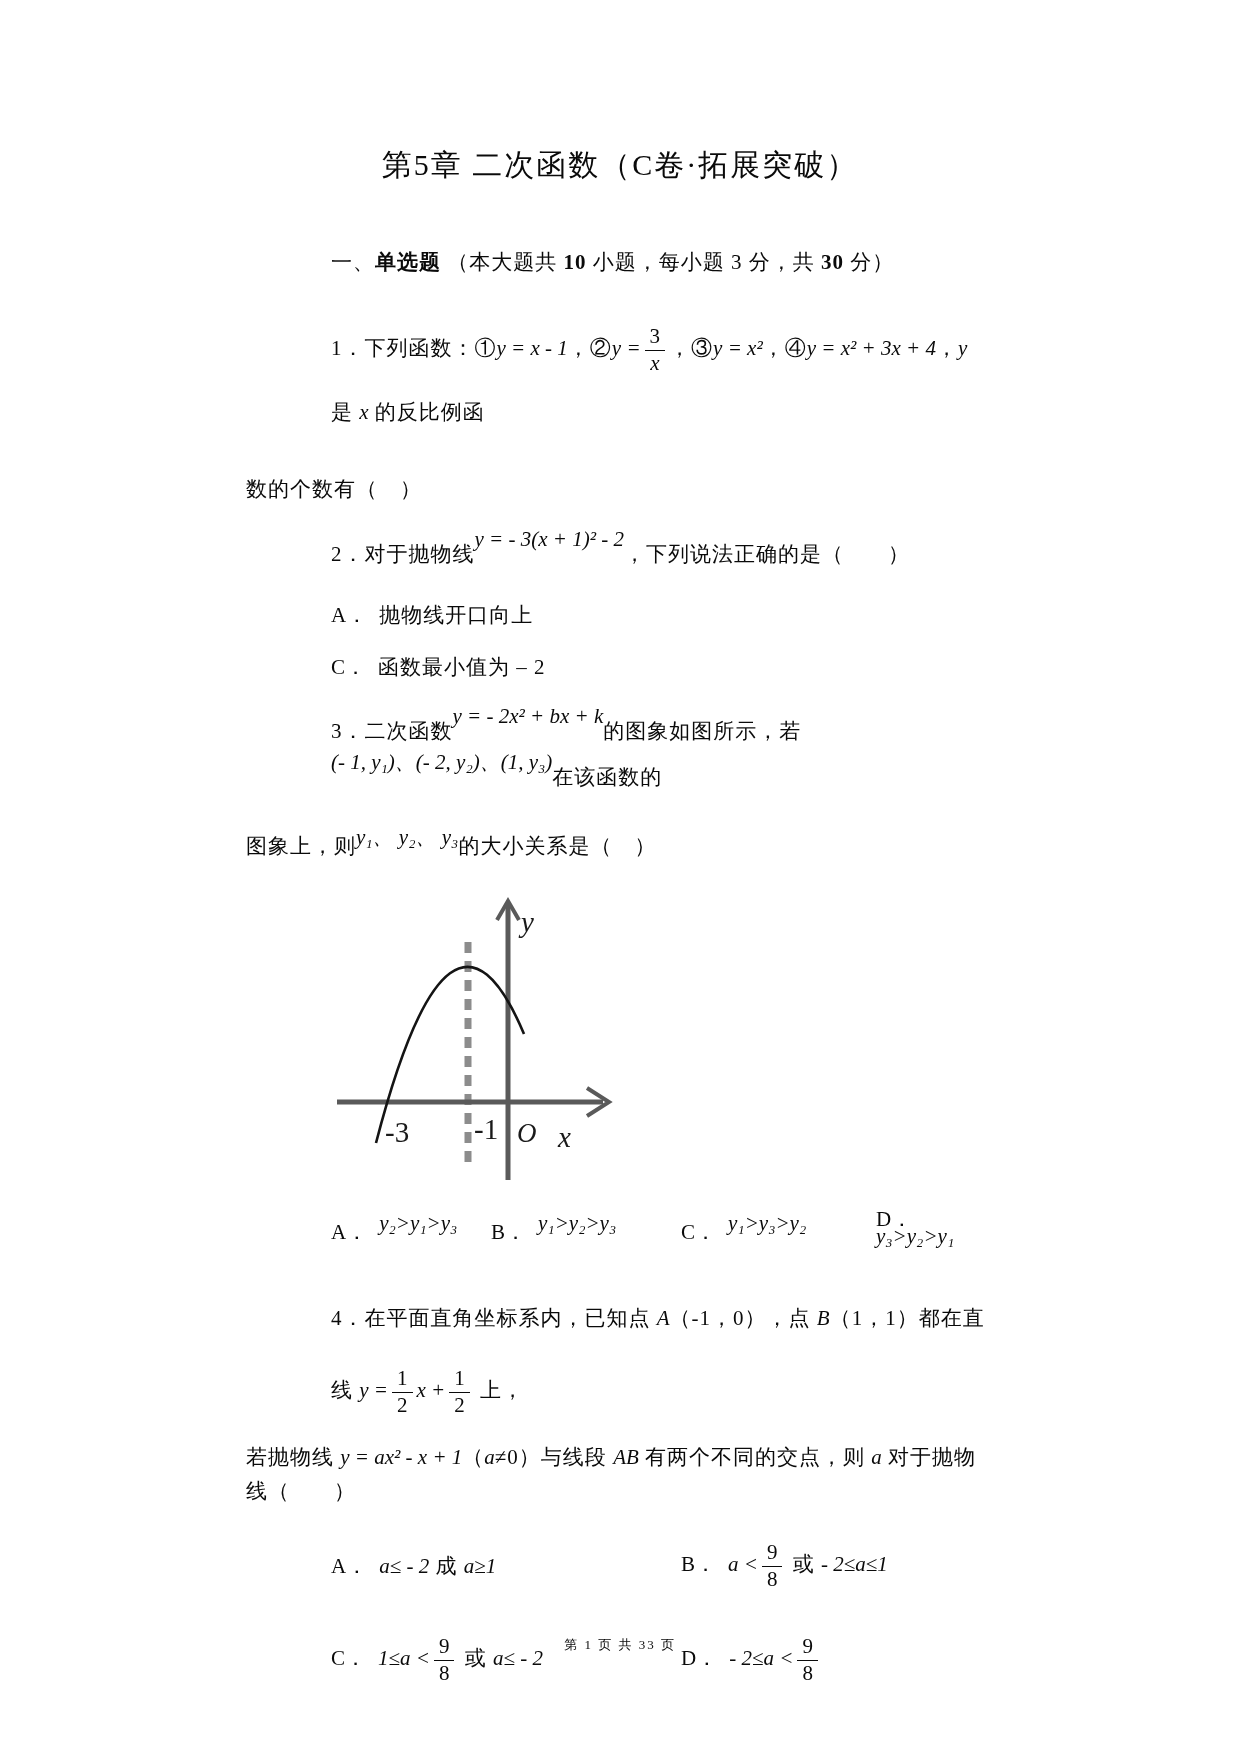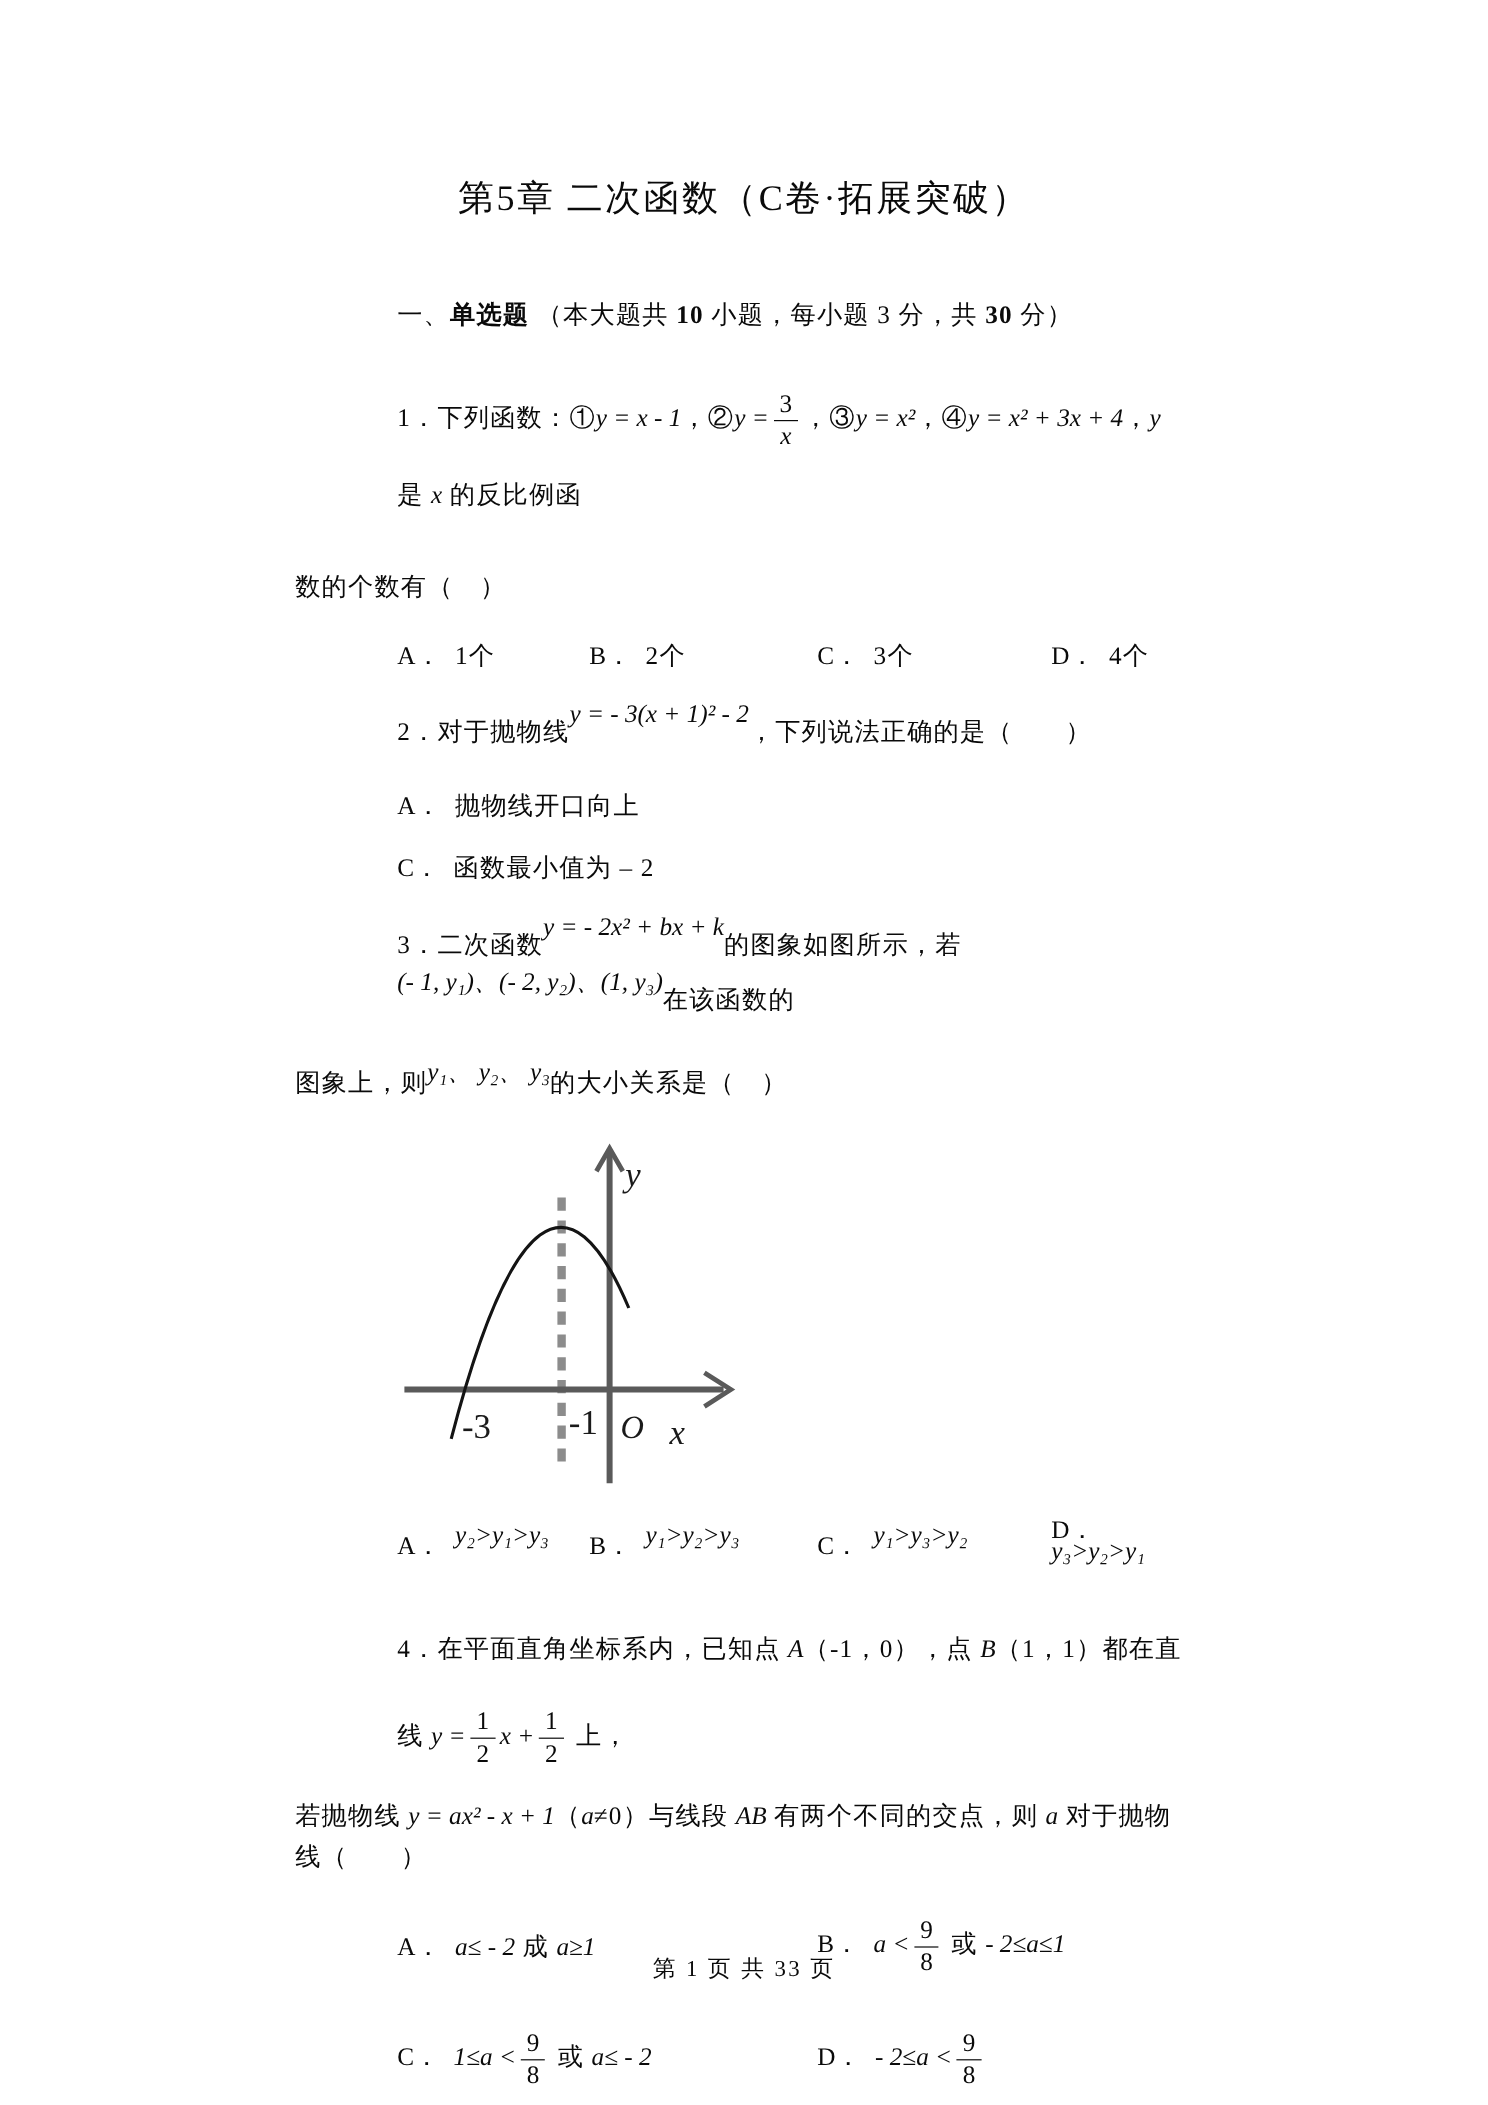--- a/index.html
+++ b/index.html
@@ -27,21 +27,21 @@
   .optline{padding-left:85px;font-size:21px;line-height:30px;letter-spacing:1px;}
   .mt22{margin-top:22px;}.mt16{margin-top:16px;}.mt18{margin-top:18px;}
   .q3l1{margin-top:26px;line-height:46px;}
   .q3l2{margin-top:26px;line-height:40px;}
   .graph{margin:24px 0 0 85px;display:block;}
   .graph text{font-family:"Liberation Serif","DejaVu Serif",serif;fill:#1a1a1a;}
   .q3opts{margin-top:20px;min-height:36px;}
   .q4l1{margin-top:24px;line-height:72px;}
   .q4l2{margin-top:14px;line-height:34px;}
   .q4row{margin-top:22px;min-height:72px;}
-  .footer{position:absolute;left:0;right:0;bottom:100px;text-align:center;font-size:19px;letter-spacing:2px;}
+  .footer{position:absolute;left:0;right:0;bottom:100px;text-align:center;font-size:13px;letter-spacing:2px;}
 </style>
 </head>
 <body>
 
 <div class="page">
 
   <div class="title">第5章 二次函数（C卷·拓展突破）</div>
 
   <div class="section">
     <span>一、</span><span class="b">单选题</span>
@@ -49,26 +49,20 @@
   </div>
 
   <div class="para q1l1 indent">
     <span>1．下列函数：①</span><span class="math">y = x - 1</span><span>，②</span><span class="math">y =</span><span class="frac">
         <span class="fnum">3</span>
         <span class="fden math">x</span>
       </span><span>，③</span><span class="math">y = x²</span><span>，④</span><span class="math">y = x² + 3x + 4</span><span>，</span><span class="math">y</span><span> 是 </span><span class="math">x</span><span> 的反比例函</span>
   </div>
   <div class="para q1l2">数的个数有（　）</div>
 
-  <div class="row q1opts">
-    <span class="c1"><span class="letter">A．</span><span>1个</span></span>
-    <span class="c2"><span class="letter">B．</span><span>2个</span></span>
-    <span class="c3"><span class="letter">C．</span><span>3个</span></span>
-    <span class="c4"><span class="letter">D．</span><span>4个</span></span>
-  </div>
 
   <div class="para q2line indent">
     <span>2．对于抛物线</span><span class="math raise">y = - 3(x + 1)² - 2</span><span>，下列说法正确的是（　　）</span>
   </div>
   <div class="optline mt22"><span class="letter">A．</span><span>抛物线开口向上</span></div>
   <div class="optline mt22"><span class="letter">C．</span><span>函数最小值为 – 2</span></div>
 
   <div class="para q3l1 indent">
     <span>3．二次函数</span><span class="math raise">y = - 2x² + bx + k</span><span>的图象如图所示，若</span><span class="math raise">(- 1, y₁)、(- 2, y₂)、(1, y₃)</span><span>在该函数的</span>
   </div>

